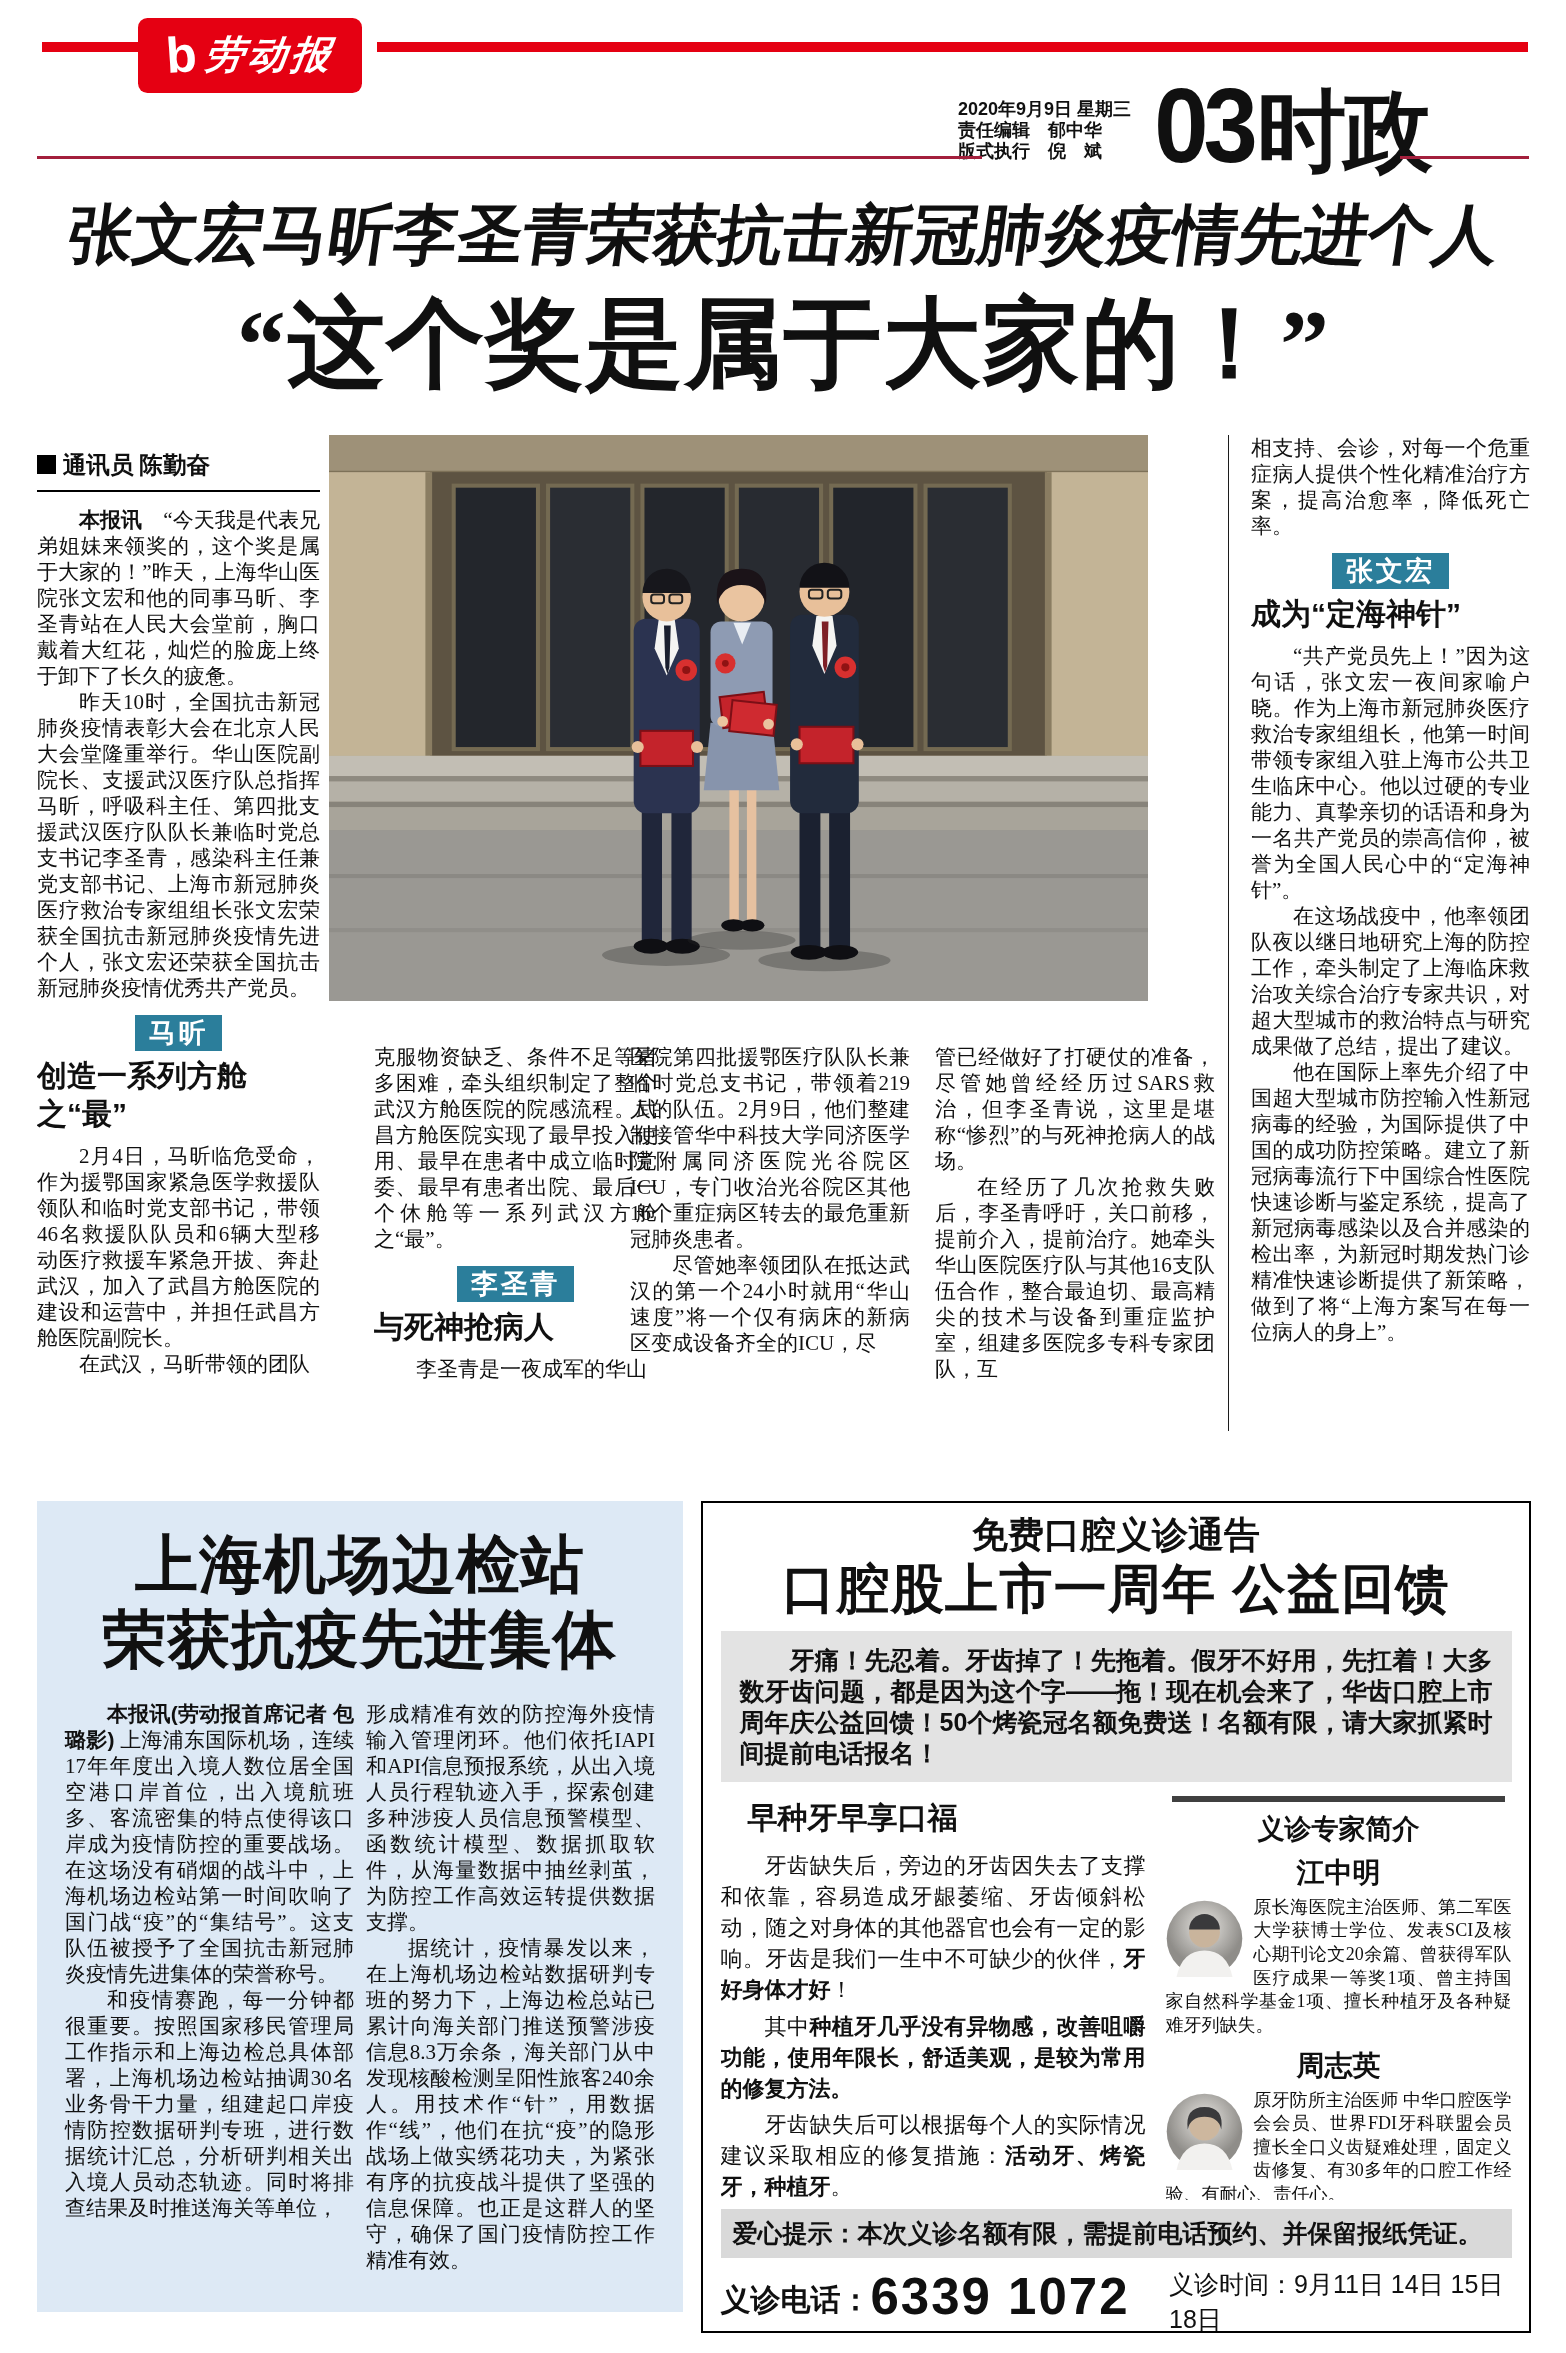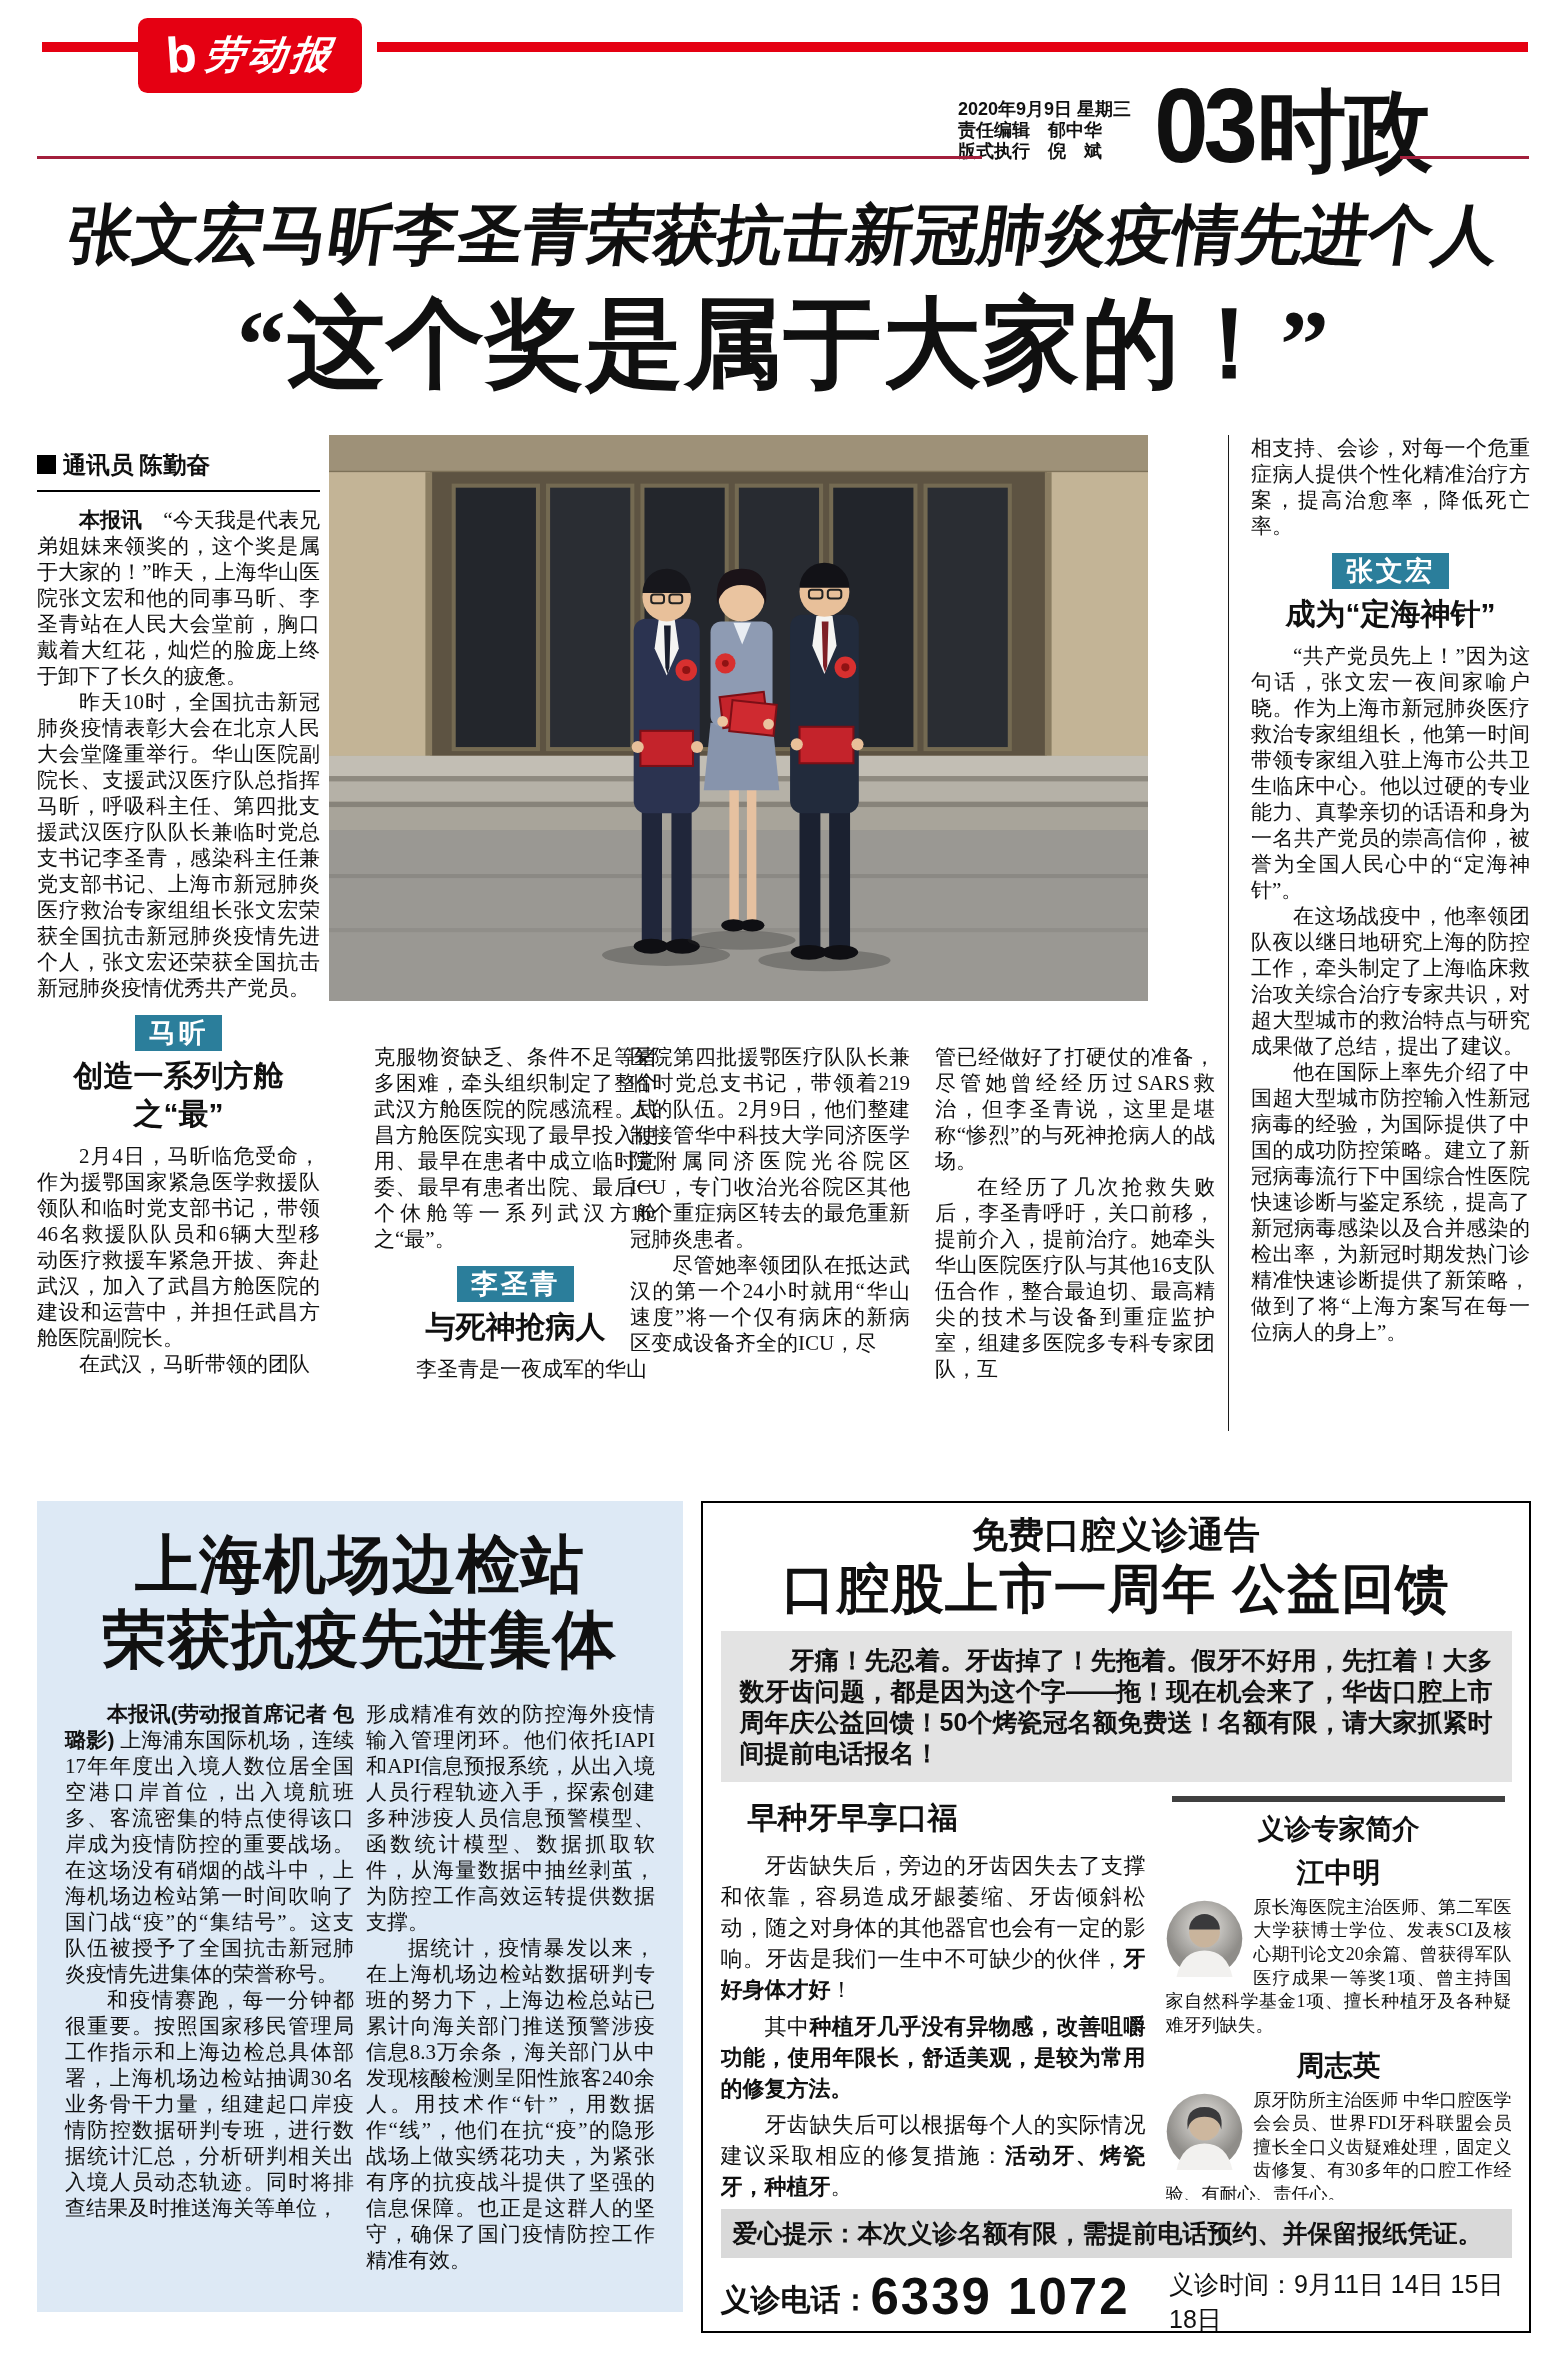--- a/index.html
+++ b/index.html
@@ -49,21 +49,21 @@
   .col3{left:630px;top:1044px;width:280px;height:387px;}
   .col4{left:935px;top:1044px;width:280px;height:387px;}
   .col5{left:1251px;top:435px;width:279px;height:999px;}
   .vrule{position:absolute;left:1228px;top:435px;width:1.3px;height:996px;background:#1c1c1c;}
   .p{margin:0;font-size:21px;line-height:26px;text-align:justify;text-indent:2em;}
   .p.noind{text-indent:0;}
   .lead{font-weight:700;}
   .seclabel{display:block;width:max-content;margin:13.5px auto 6.7px;background:#2b7e9b;color:#fff;
             font-family:"Liberation Sans","DejaVu Sans",sans-serif;font-weight:700;
             font-size:27px;line-height:36px;padding:0 13.5px;letter-spacing:2.7px;}
-  .sechead{margin:0 0 9.4px;text-align:center;font-family:"Liberation Sans","DejaVu Sans",sans-serif;
+  .sechead{margin:0 0 9.4px;text-align:left;font-family:"Liberation Sans","DejaVu Sans",sans-serif;
            font-weight:900;font-size:30px;line-height:38px;text-indent:0;}
 
   
   .photo{position:absolute;left:329px;top:435px;width:819px;height:566px;}
   .photo svg{display:block;width:100%;height:100%;}
 
   
   .bluebox{position:absolute;left:37px;top:1501px;width:646px;height:811px;background:#dde9f5;
            overflow:hidden;}
   .bb-title{margin:27px 0 0;text-align:center;font-weight:900;font-size:63px;line-height:75px;

